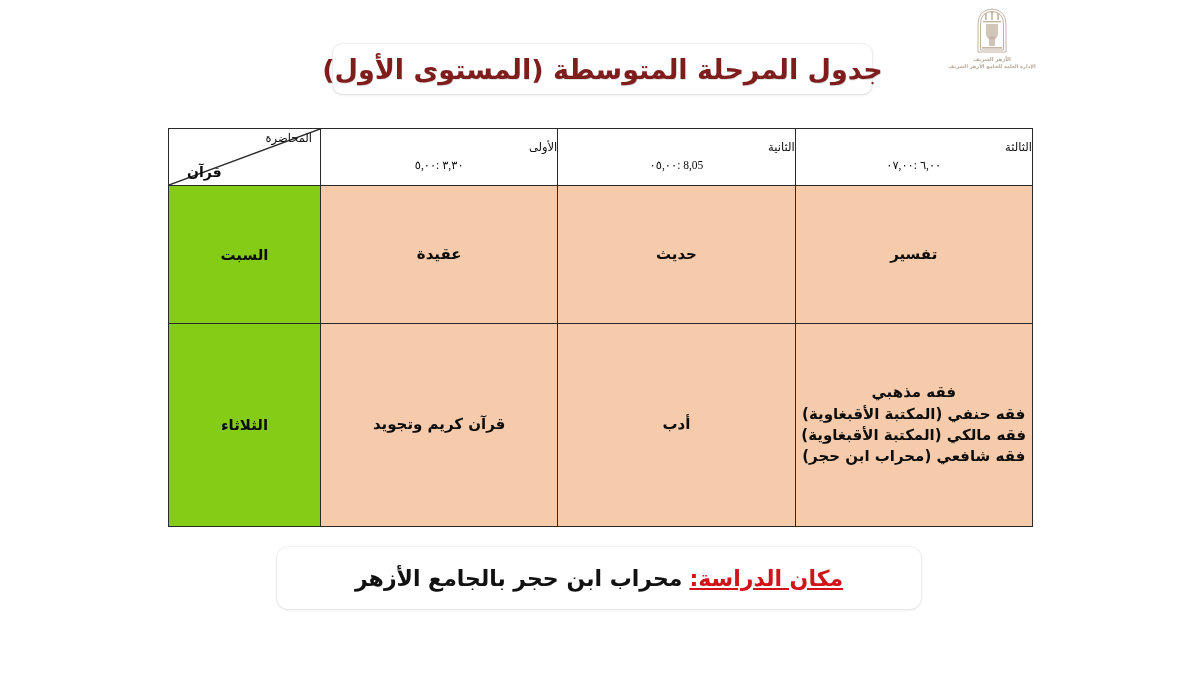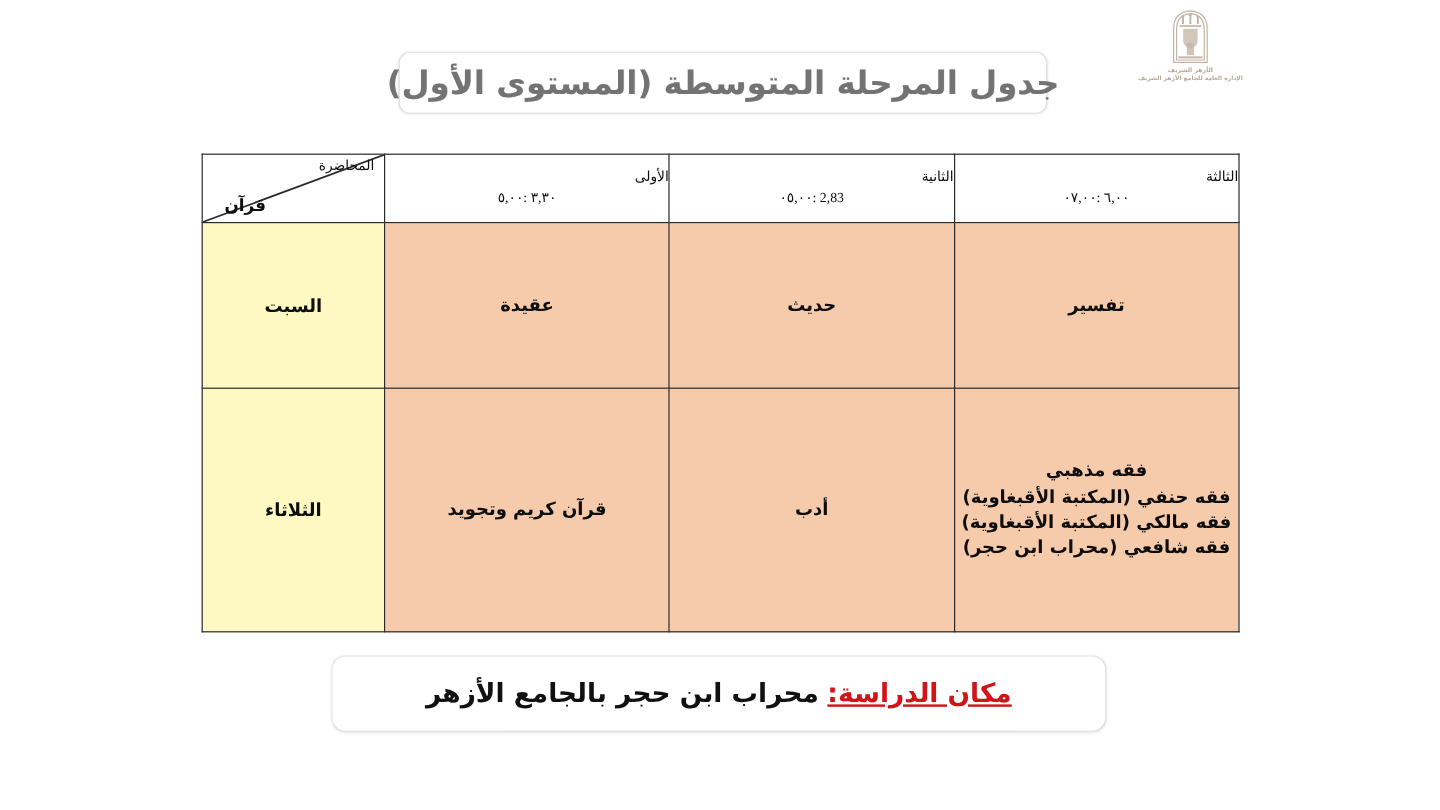--- a/index.html
+++ b/index.html
@@ -56,21 +56,21 @@
     width: 539px;
     height: 50px;
     background: #ffffff;
     border-radius: 9px;
     box-shadow: 0 0 2px rgba(0,0,0,0.16), 0 1px 3px rgba(0,0,0,0.10);
     display: flex;
     align-items: center;
     justify-content: center;
   }
   .title-text {
-    color: #737373;
+    color: #7f1d1d;
     font-size: 27px;
     font-weight: bold;
     white-space: nowrap;
     text-shadow: 0.5px 0.5px 0 rgba(0,0,0,0.12);
   }
 
   
   .schedule-table {
     position: absolute;
     left: 168px;
@@ -138,21 +138,21 @@
     position: absolute;
     bottom: 4px;
     left: 18px;
     font-size: 14px;
     font-weight: bold;
     line-height: 1.2;
   }
 
   
   .day-cell {
-    background: #fef9c3;
+    background: #84cc16;
     font-size: 15px;
     font-weight: bold;
   }
   .subject-cell {
     background: #f6cbab;
     font-size: 15px;
     font-weight: bold;
     line-height: 1.42;
     padding: 4px 6px;
   }
@@ -230,21 +230,21 @@
       <col class="col-day">
   </colgroup>
   <tbody>
     <tr class="hdr-row">
       <td>
         <span class="hdr-name">الثالثة</span>
         <span class="hdr-time">٦,٠٠ :٠٧,٠٠</span>
       </td>
       <td>
         <span class="hdr-name">الثانية</span>
-        <span class="hdr-time">٠٥,٠٠: 2,83</span>
+        <span class="hdr-time">٠٥,٠٠: 8,05</span>
       </td>
       <td>
         <span class="hdr-name">الأولى</span>
         <span class="hdr-time">٣,٣٠ :٥,٠٠</span>
       </td>
       <td class="corner-cell">
         <svg class="corner-diagonal" viewBox="0 0 152 56" preserveAspectRatio="none">
           <line x1="0" y1="56" x2="152" y2="0" stroke="#2a2a2a" stroke-width="1.4"></line>
         </svg>
         <span class="corner-top-label">المحاضرة</span>

